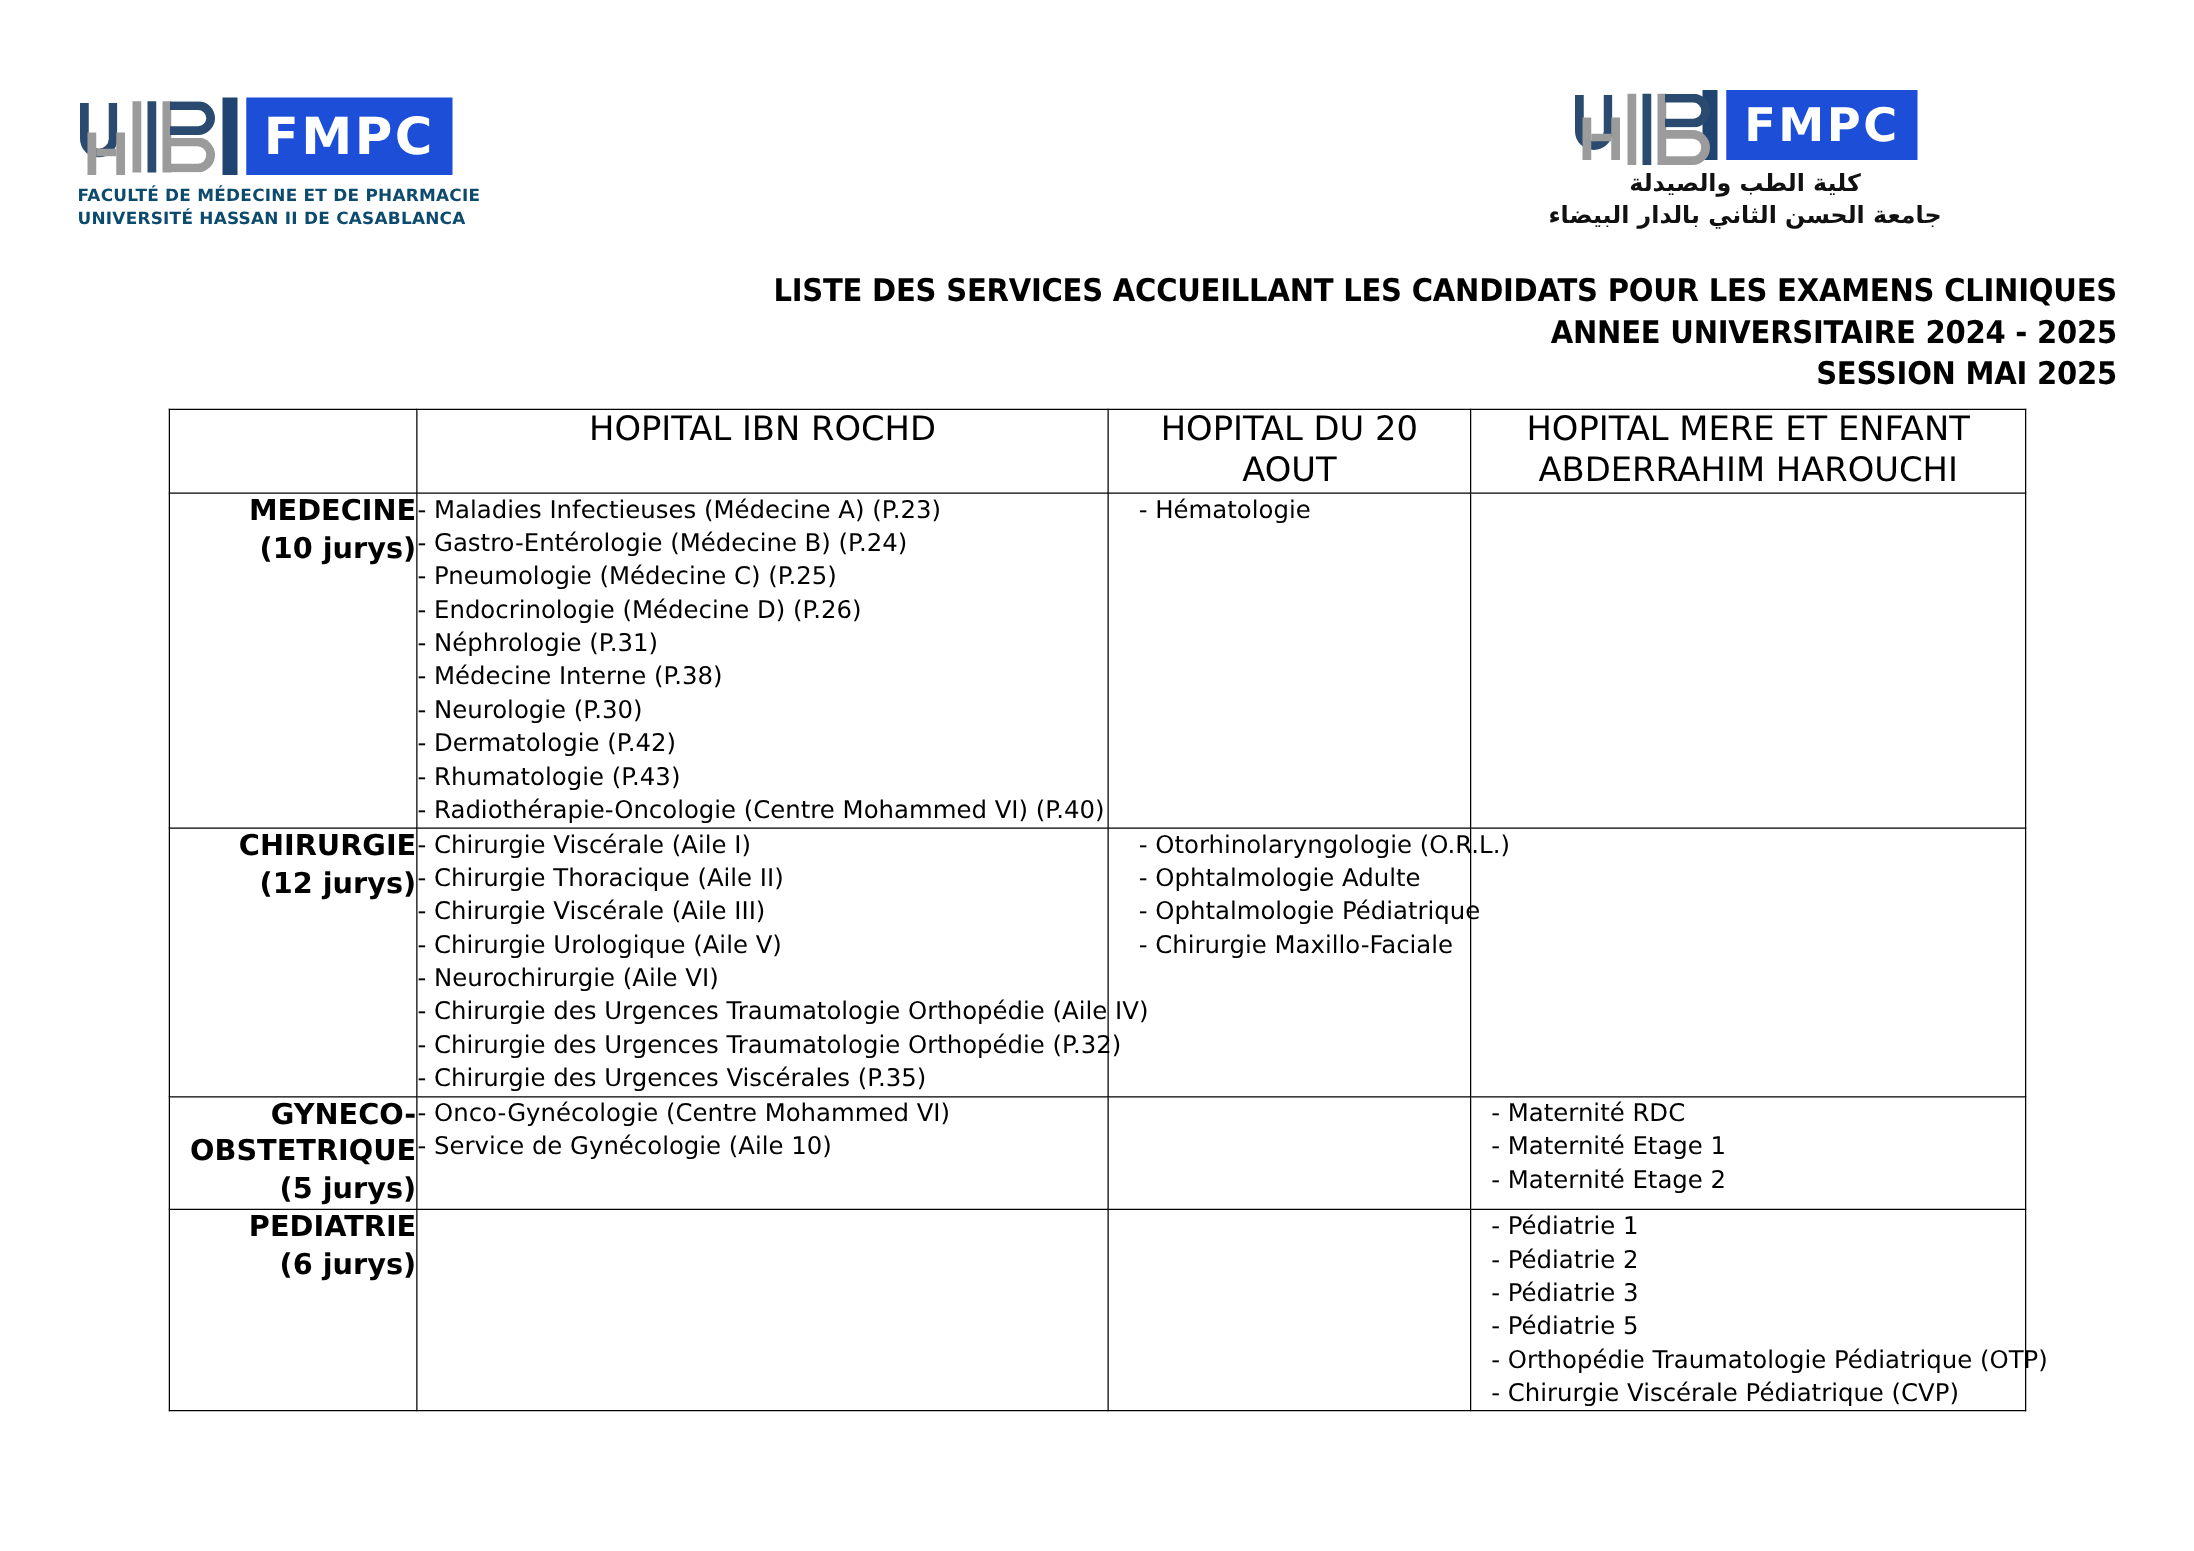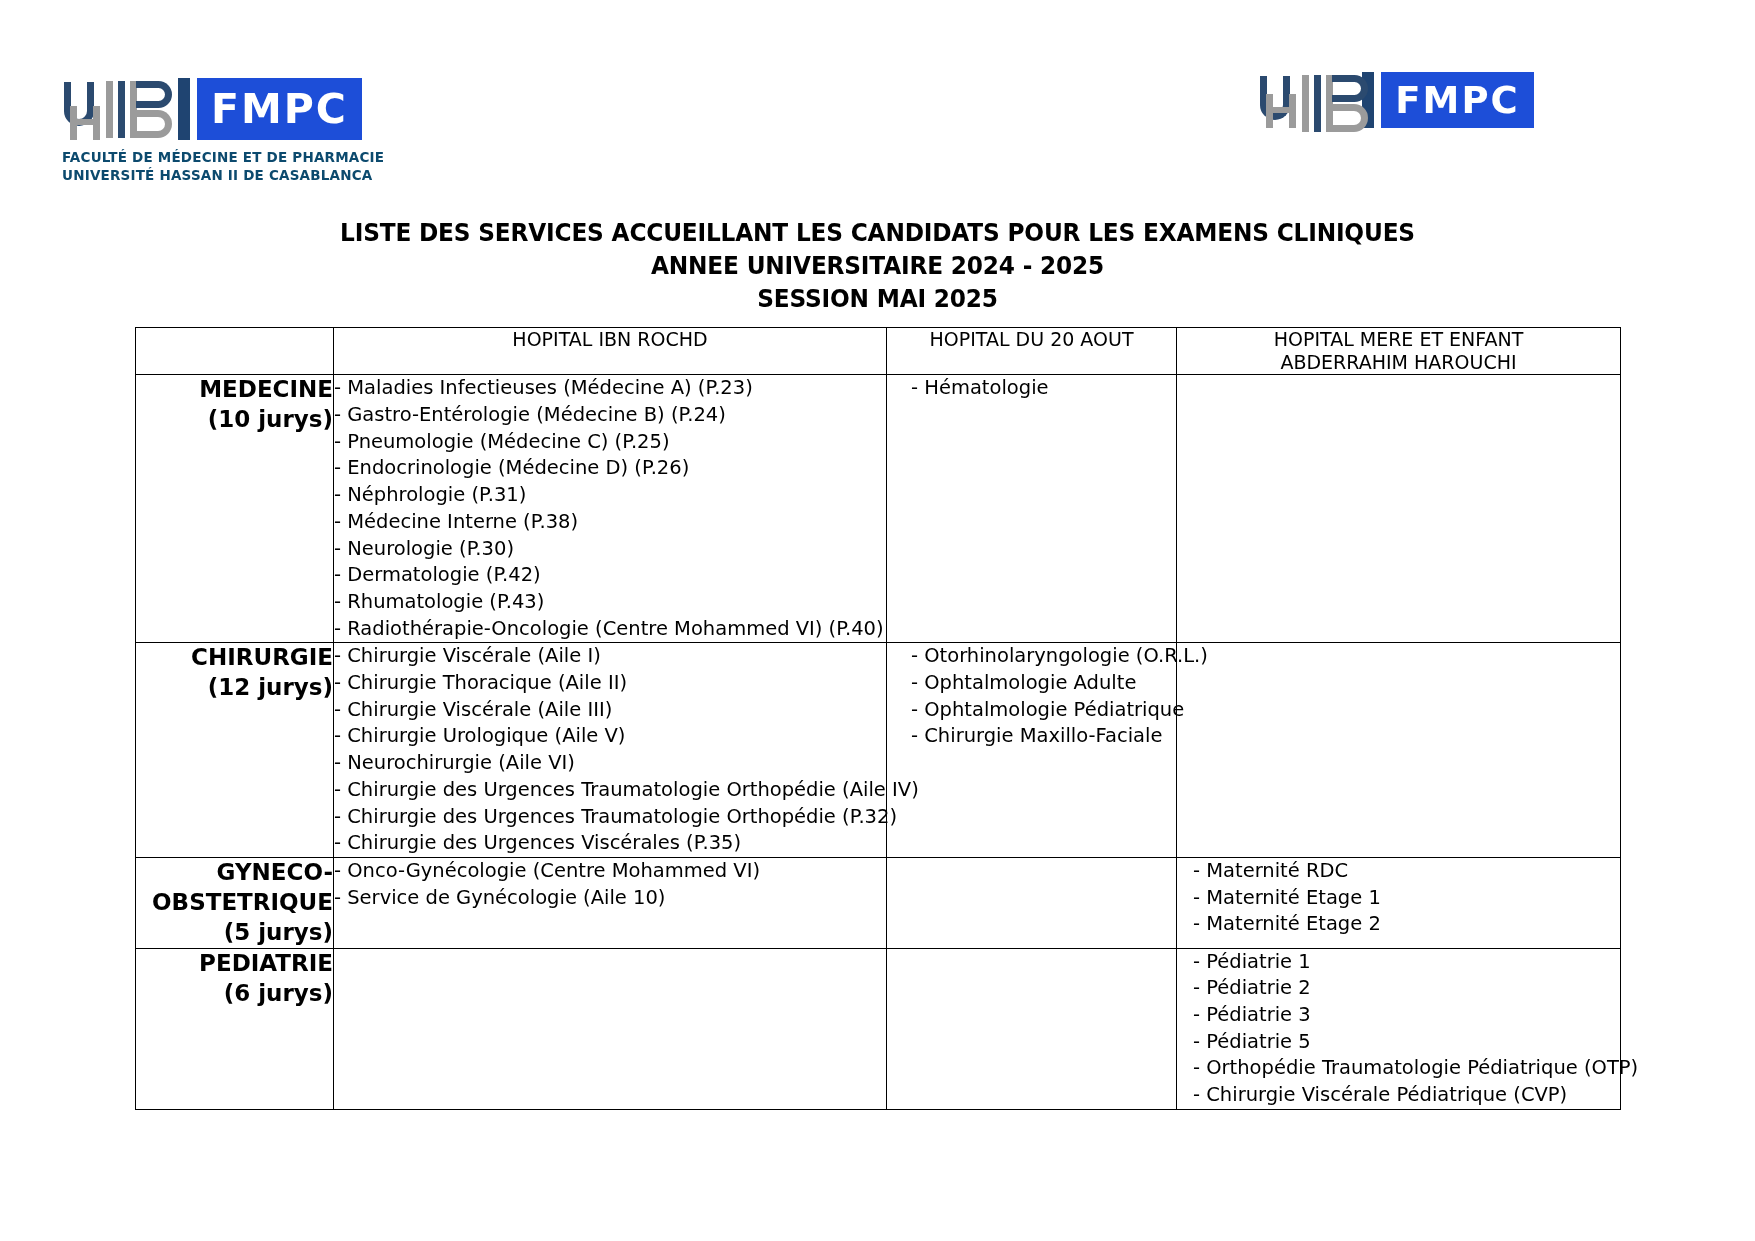--- a/index.html
+++ b/index.html
@@ -126,21 +126,21 @@
     margin-top: 7px;
     font-size: 19px;
     font-weight: bold;
     line-height: 1.3;
     direction: rtl;
     color: #111111;
   }
 
   
   .titles {
-    text-align: center;
+    text-align: right;
     margin-top: 6px;
   }
   .titles div {
     font-weight: bold;
     font-size: 25px;
     line-height: 1.32;
     letter-spacing: -0.2px;
     transform: scaleX(0.93);
     white-space: nowrap;
   }
@@ -161,21 +161,21 @@
     padding: 0;
   }
   col.c0 { width: 198px; }
   col.c1 { width: 553px; }
   col.c2 { width: 290px; }
   col.c3 { width: 444px; }
 
   th.head {
     text-align: center;
     font-weight: normal;
-    font-size: 19px;
+    font-size: 27px;
     padding: 11px 6px 12px 6px;
     vertical-align: middle;
     line-height: 1.22;
     height: 34px;
     margin-top: 48px;
   }
   th.head.empty { border-bottom-color: #000; }
 
   td.spec {
     text-align: right;
@@ -239,20 +239,24 @@
         <span class="bar g-bar1"></span>
         <span class="bar g-bar2"></span>
         <span class="bar g-bar3"></span>
         <span class="bar g-hook"></span>
         <span class="bar g-hook2"></span>
         <span class="bar g-h"></span>
       </div>
       <div class="logo-sep"></div>
       <div class="logo-box">FMPC</div>
     </div>
+    <div class="logo-caption-ar">
+      <div>كلية الطب والصيدلة</div>
+      <div>جامعة الحسن الثاني بالدار البيضاء</div>
+    </div>
   </div>
 
 </div>
 
 <div class="titles">
   <div>LISTE DES SERVICES ACCUEILLANT LES CANDIDATS POUR LES EXAMENS CLINIQUES</div>
   <div>ANNEE UNIVERSITAIRE 2024 - 2025</div>
   <div>SESSION MAI 2025</div>
 </div>
 

